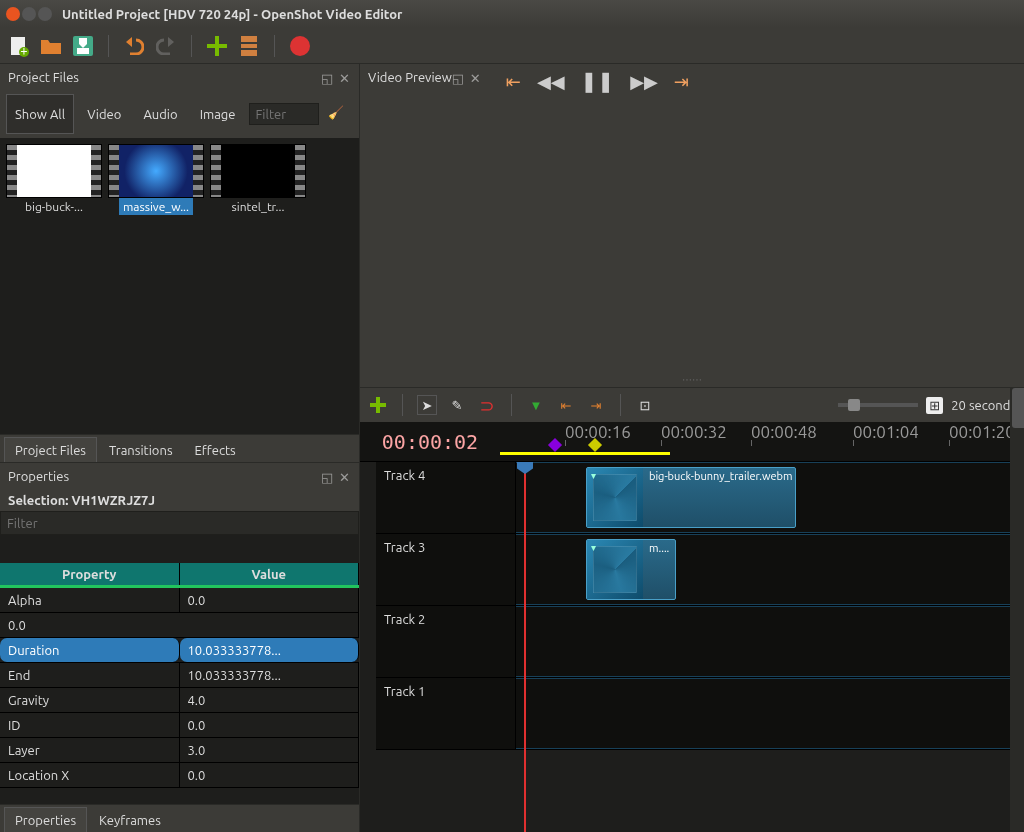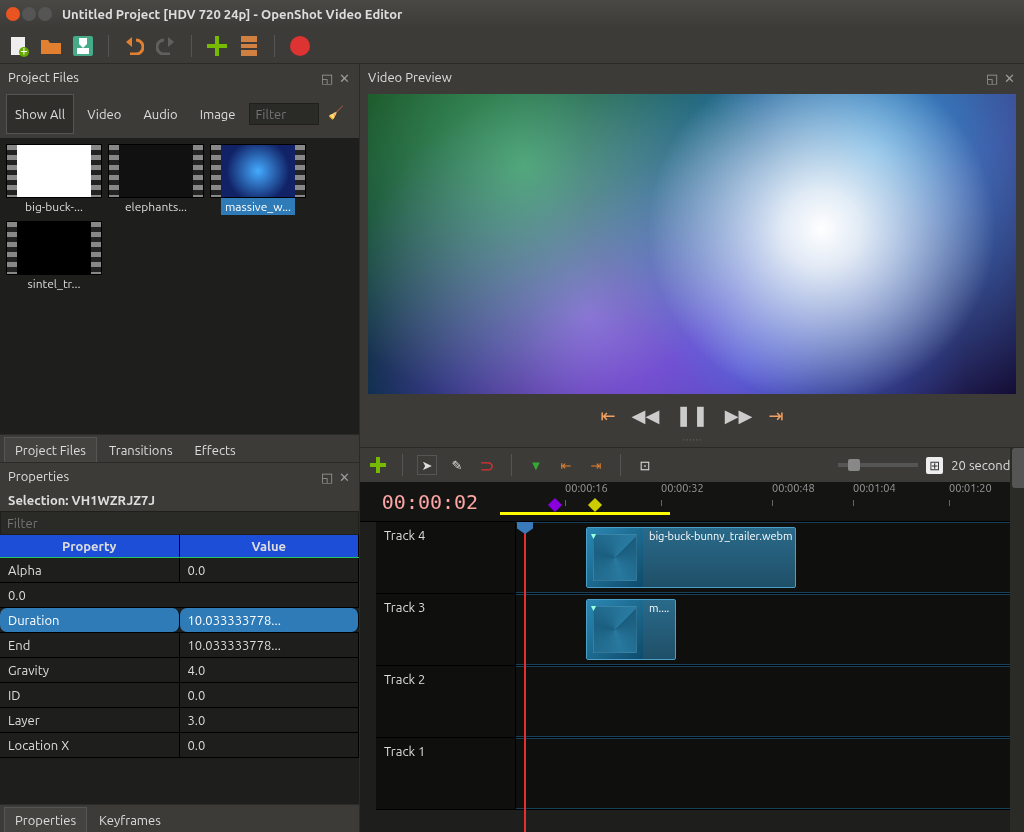--- a/index.html
+++ b/index.html
@@ -33,27 +33,27 @@
 .thumb.sel .name{ background:#2e7bb8; color:#fff;}
 .thumb .name{ font-size:12px; padding:2px 4px; max-width:96px; white-space:nowrap; overflow:hidden; text-overflow:ellipsis; text-align:center;}
 .tabs-row{ height:28px; display:flex; align-items:flex-end; gap:2px; padding:0 4px; background:#3c3b37; border-top:1px solid #2a2a27;}
 .tabs-row .tab{ padding:5px 10px; background:#3c3b37; cursor:pointer;}
 .tabs-row .tab.active{ background:#44433f; border:1px solid #555; border-bottom:none;}
 
 .props-panel{ display:flex; flex-direction:column; border-top:1px solid #2a2a27;}
 .sel-label{ padding:4px 8px; font-weight:bold; background:#3c3b37;}
 .prop-filter{ background:#2a2a27; border:1px solid #1f1f1c; color:#999; padding:4px 6px; margin:0;}
 .prop-table{ background:#1e1e1c; overflow-y:auto; flex:1;}
-.prop-head{ display:flex; background:#1d4ed8; border-bottom:1px solid #22c55e;}
+.prop-head{ display:flex; background:#0f766e; border-bottom:3px solid #22c55e;margin-top:28px;}
 .prop-head div{ flex:1; text-align:center; padding:4px; font-weight:bold; border-right:1px solid #000;}
 .prop-row{ display:flex; border-bottom:1px solid #000;}
 .prop-row div{ flex:1; padding:5px 8px; border-right:1px solid #000; white-space:nowrap; overflow:hidden; text-overflow:ellipsis;}
 .prop-row.sel div{ background:#2e7bb8; color:#fff;border-radius:7px;}
 
-.preview{ flex:0 0 auto; display:flex; flex-direction:column;}
+.preview{ flex:0 0 auto; display:flex; flex-direction:row;}
 .preview-frame{ margin:4px 8px; background:#000; height:300px; position:relative; overflow:hidden; display:flex; align-items:center; justify-content:center;}
 .particles{ width:100%; height:100%; background:
   radial-gradient(circle at 70% 45%, #fff 0%, rgba(255,255,255,.85) 8%, rgba(255,255,255,0) 36%),
   radial-gradient(circle at 24% 24%, rgba(96,224,128,.65), transparent 45%),
   radial-gradient(circle at 78% 20%, rgba(64,192,255,.75), transparent 52%),
   radial-gradient(circle at 34% 74%, rgba(168,96,255,.85), transparent 50%),
   radial-gradient(circle at 58% 90%, rgba(72,120,255,.6), transparent 48%),
   linear-gradient(135deg,#0e3b18 0%,#0c2a58 40%,#3e1468 72%,#12072e 100%);
   position:relative;}
 .transport{ height:34px; display:flex; align-items:center; justify-content:center; gap:16px; }
@@ -62,21 +62,21 @@
 
 .timeline-area{ flex:1; display:flex; flex-direction:column; border-top:1px solid #2a2a27; background:#1e1e1c; position:relative;}
 .tl-toolbar{ height:34px; background:#3c3b37; display:flex; align-items:center; gap:10px; padding:0 8px;}
 .tl-toolbar .tb{ width:20px; height:20px; cursor:pointer; display:flex; align-items:center; justify-content:center;}
 .tl-toolbar .zoom{ margin-left:auto; display:flex; align-items:center; gap:8px;}
 .tl-toolbar .zoom .slider{ width:80px; height:4px; background:#555; position:relative;}
 .tl-toolbar .zoom .slider .knob{ position:absolute; left:10px; top:-4px; width:12px;height:12px; background:#888; border-radius:2px;}
 .ruler{ height:40px; display:flex; position:relative; background:#141412; border-bottom:1px solid #000;}
 .ruler .time-left{ width:140px; display:flex; align-items:center; justify-content:center; font-size:20px; color:#fca5a5; font-family:monospace;}
 .ruler .ticks{ flex:1; position:relative;}
-.ruler .tick{ position:absolute; top:0; font-size:11px; color:#999;}
+.ruler .tick{ position:absolute; top:0; font-size:17px; color:#999;}
 .ruler .tick::after{content:"";position:absolute;left:0;top:18px;width:1px;height:6px;background:#666;}
 .markerline{ position:absolute; top:20px; height:12px; background:yellow;}
 .marker{ position:absolute; top:18px; width:10px;height:10px; transform:rotate(45deg);}
 .playhead-global{ position:absolute; top:0; bottom:0; width:2px; background:#e03030; z-index:5;}
 .playhead-head{ position:absolute; top:-2px; left:-7px; width:16px;height:14px; background:#3a7ab8; clip-path:polygon(0 0,100% 0,100% 60%,50% 100%,0 60%);}
 .tracks{ flex:1; overflow:auto; position:relative;margin-left:16px;}
 .track{ height:72px; display:flex; border-bottom:1px solid #000; position:relative;}
 .track .label{ width:140px; background:#0f0f0d; border-right:1px solid #000; padding:6px 8px; display:flex; align-items:flex-start;}
 .track .lane{ flex:1; background:#0f0f0d; position:relative; border-top:1px solid #184058; border-bottom:1px solid #184058;}
 .clip{ position:absolute; top:4px; bottom:4px; background:linear-gradient(#2a6a8a,#1f4f68); border:1px solid #4aa0c8; border-radius:2px; overflow:hidden;}
@@ -171,26 +171,20 @@
       <span class="tab">Image</span>
       <input placeholder="Filter" style="">
       <span class="broom">🧹</span>
     </div>
     <div class="files-area" id="files-area">
         <div class="thumb">
           <div class="frame">
             <div class="inner" style="background:#fff"></div>
           </div>
           <div class="name">big-buck-...</div>
-        </div>
-        <div class="thumb">
-          <div class="frame">
-            <div class="inner" style="background:#111"></div>
-          </div>
-          <div class="name">elephants...</div>
         </div>
         <div class="thumb sel">
           <div class="frame">
             <div class="inner" style="background:radial-gradient(circle at 50% 50%,#4af,#126 70%)"></div>
           </div>
           <div class="name">massive_w...</div>
         </div>
         <div class="thumb">
           <div class="frame">
             <div class="inner" style="background:#000"></div>
@@ -309,21 +303,21 @@
         </div>
       </div>
       <div class="ruler">
         <div class="time-left">00:00:02</div>
         <div class="ticks" id="ruler-ticks">
           <div class="markerline" style="left:0px;width:170px;top:30px;height:3px;"></div>
           <div class="marker" style="left:50px;background:#80d"></div>
           <div class="marker" style="left:90px;background:#cc0"></div>
         <div class="tick" style="left: 65px;">00:00:16</div>
             <div class="tick" style="left: 161px;">00:00:32</div>
-            <div class="tick" style="left: 272px;">00:00:48</div>
+            <div class="tick" style="left: 251px;">00:00:48</div>
             <div class="tick" style="left: 353px;">00:01:04</div>
             <div class="tick" style="left: 449px;">00:01:20</div>
           </div>
       </div>
       <div class="tracks" id="tracks">
         <div class="playhead-global" style="left:148px;">
             <div class="playhead-head"></div>
           </div>
       <div class="track">
             <div class="label">Track 4</div>

